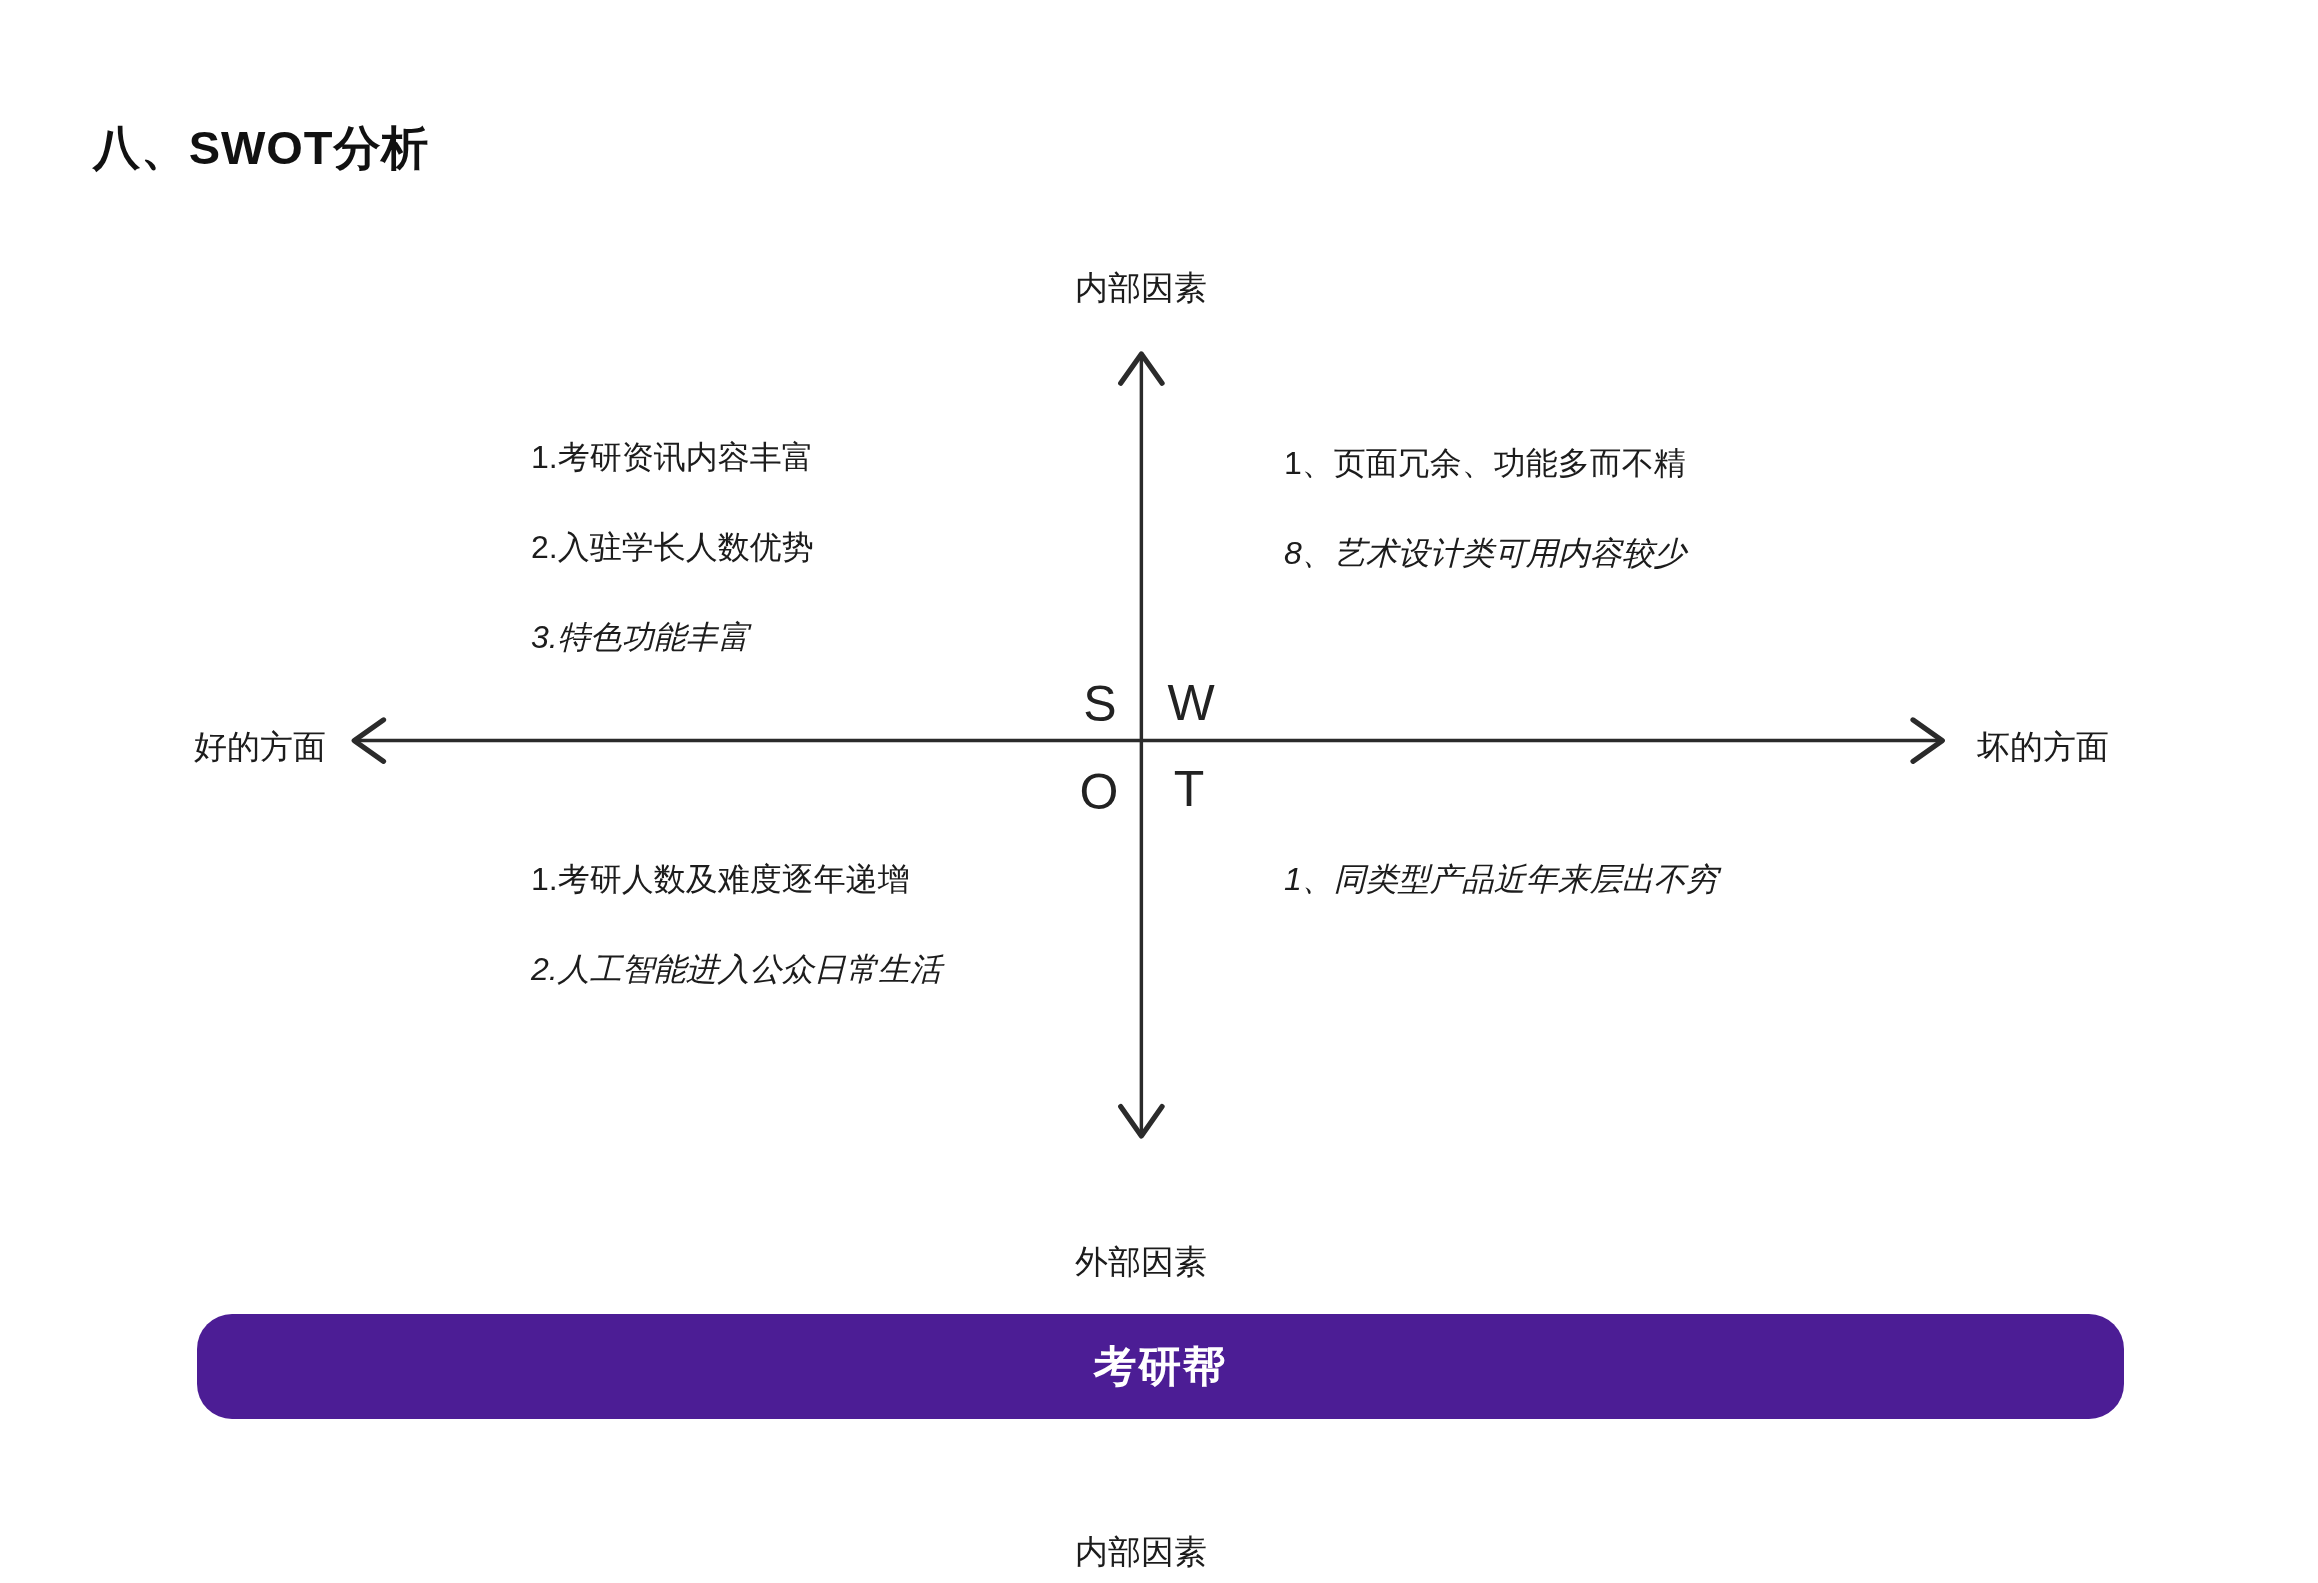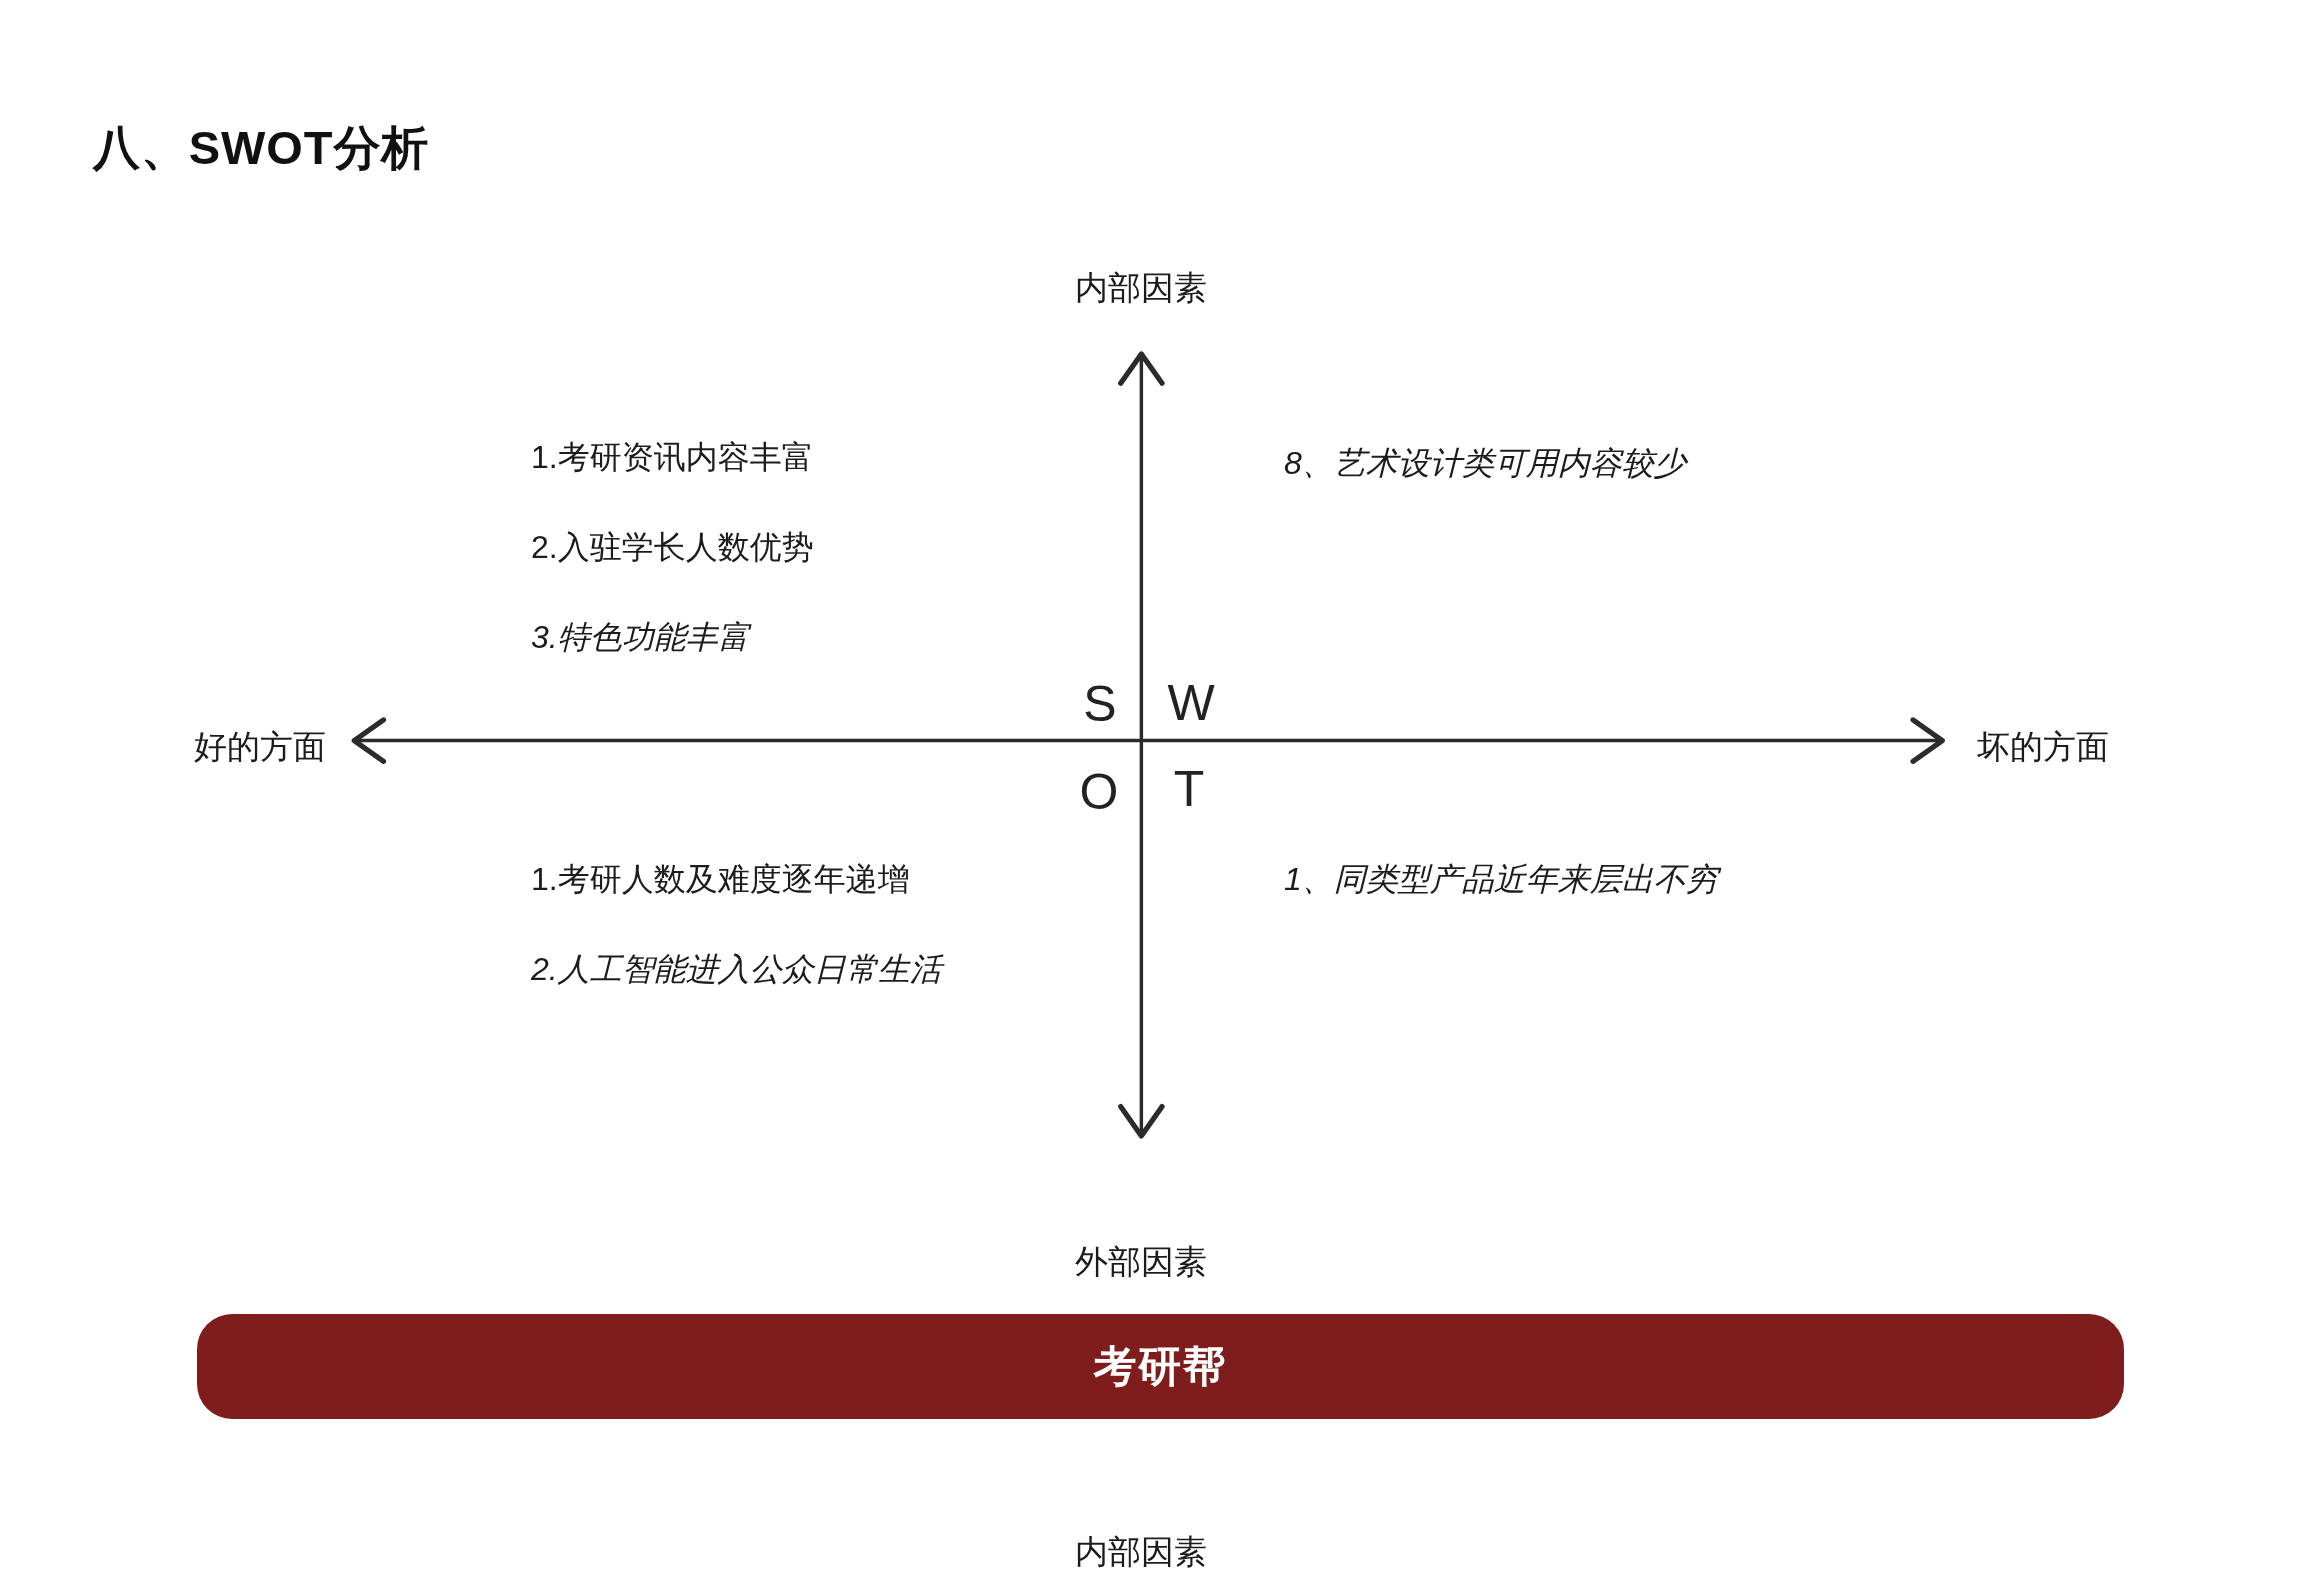--- a/index.html
+++ b/index.html
@@ -51,21 +51,21 @@
     white-space: nowrap;
   }
   .quadrant-list .item { margin-bottom: 54px; }
   .quadrant-list .item:last-child { margin-bottom: 0; font-style: italic; }
   .product-banner {
     position: absolute;
     left: 197px;
     top: 1314px;
     width: 1927px;
     height: 105px;
-    background: #7f1d1d;
+    background: #4c1d95;
     border-radius: 35px;
     display: flex;
     align-items: center;
     justify-content: center;
   }
   .product-banner .banner-label {
     color: #ffffff;
     font-size: 43px;
     font-weight: 700;
     letter-spacing: 1.7px;
@@ -111,20 +111,21 @@
   <div class="quadrant-letter" style="left:1099px; top:792px;">O</div>
   <div class="quadrant-letter" style="left:1189px; top:789px;">T</div>
 
   <div class="quadrant-list" style="left:531px; top:439px;">
     <div class="item">1.考研资讯内容丰富</div>
     <div class="item">2.入驻学长人数优势</div>
     <div class="item">3.特色功能丰富</div>
   </div>
 
   <div class="quadrant-list" style="left:1284px; top:445px;">
+    <div class="item">1、页面冗余、功能多而不精</div>
     <div class="item">8、艺术设计类可用内容较少</div>
   </div>
 
   <div class="quadrant-list" style="left:531px; top:861px;">
     <div class="item">1.考研人数及难度逐年递增</div>
     <div class="item">2.人工智能进入公众日常生活</div>
   </div>
 
   <div class="quadrant-list" style="left:1284px; top:861px;">
     <div class="item">1、同类型产品近年来层出不穷</div>

